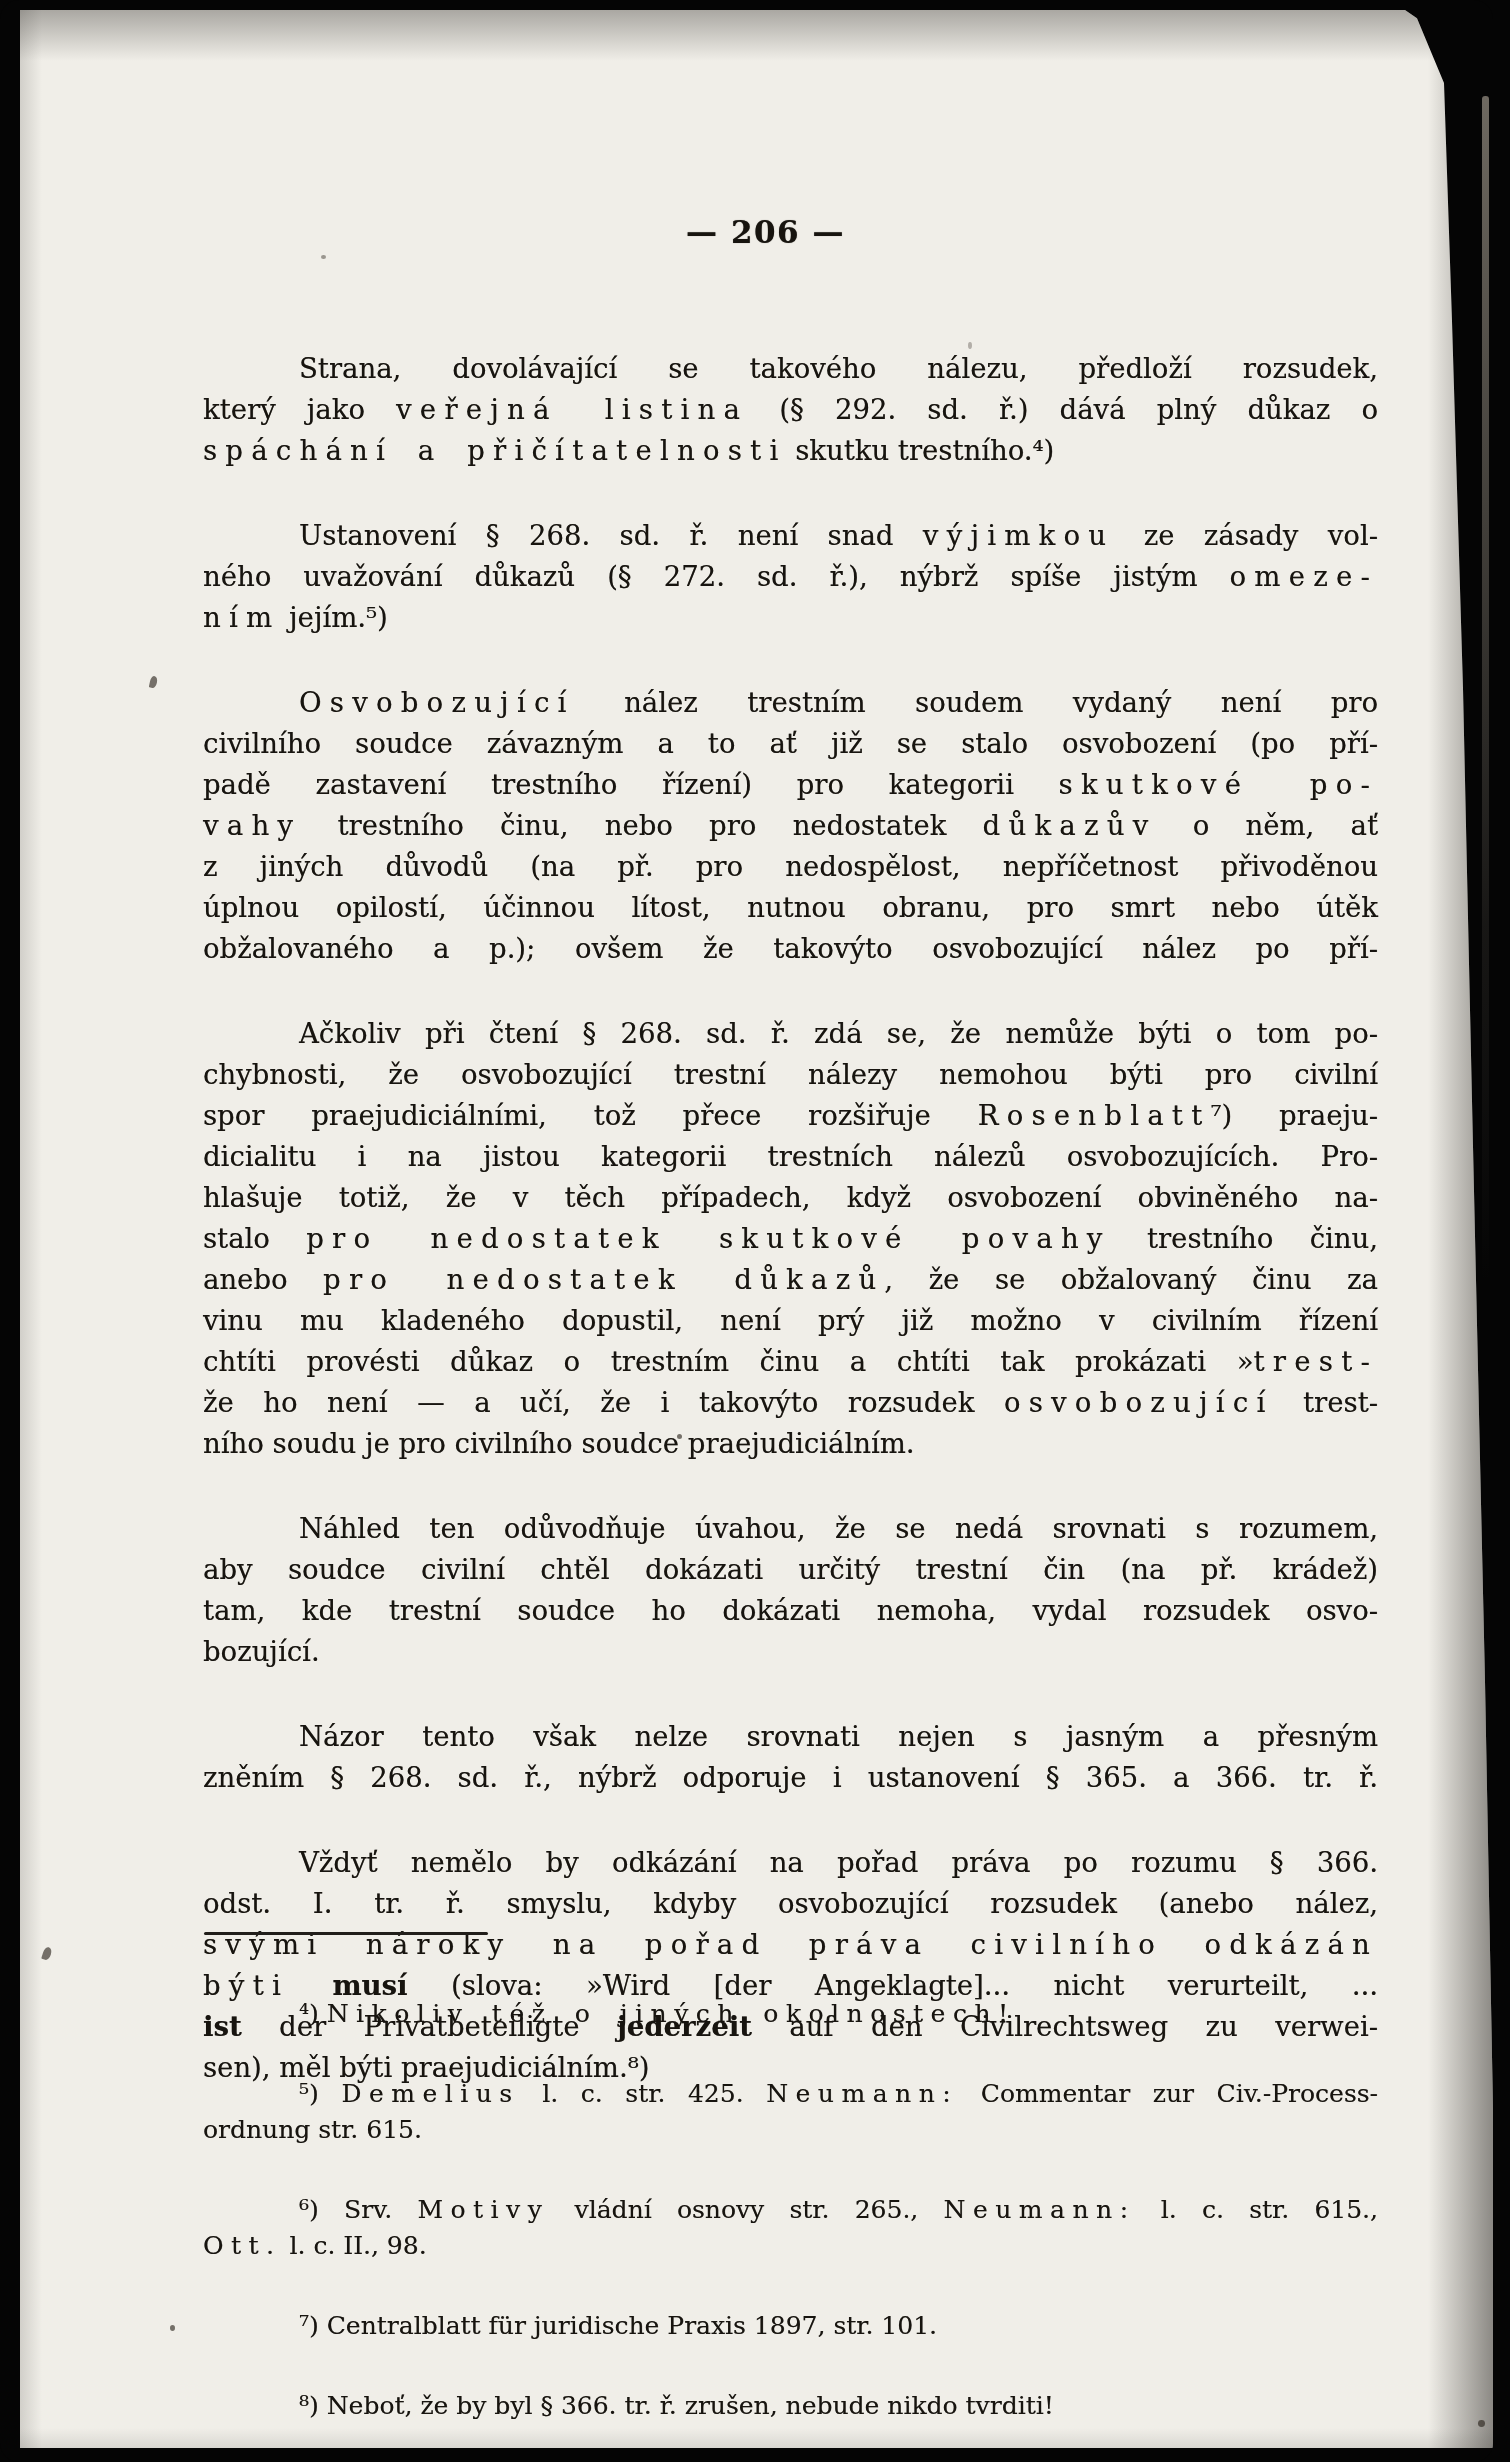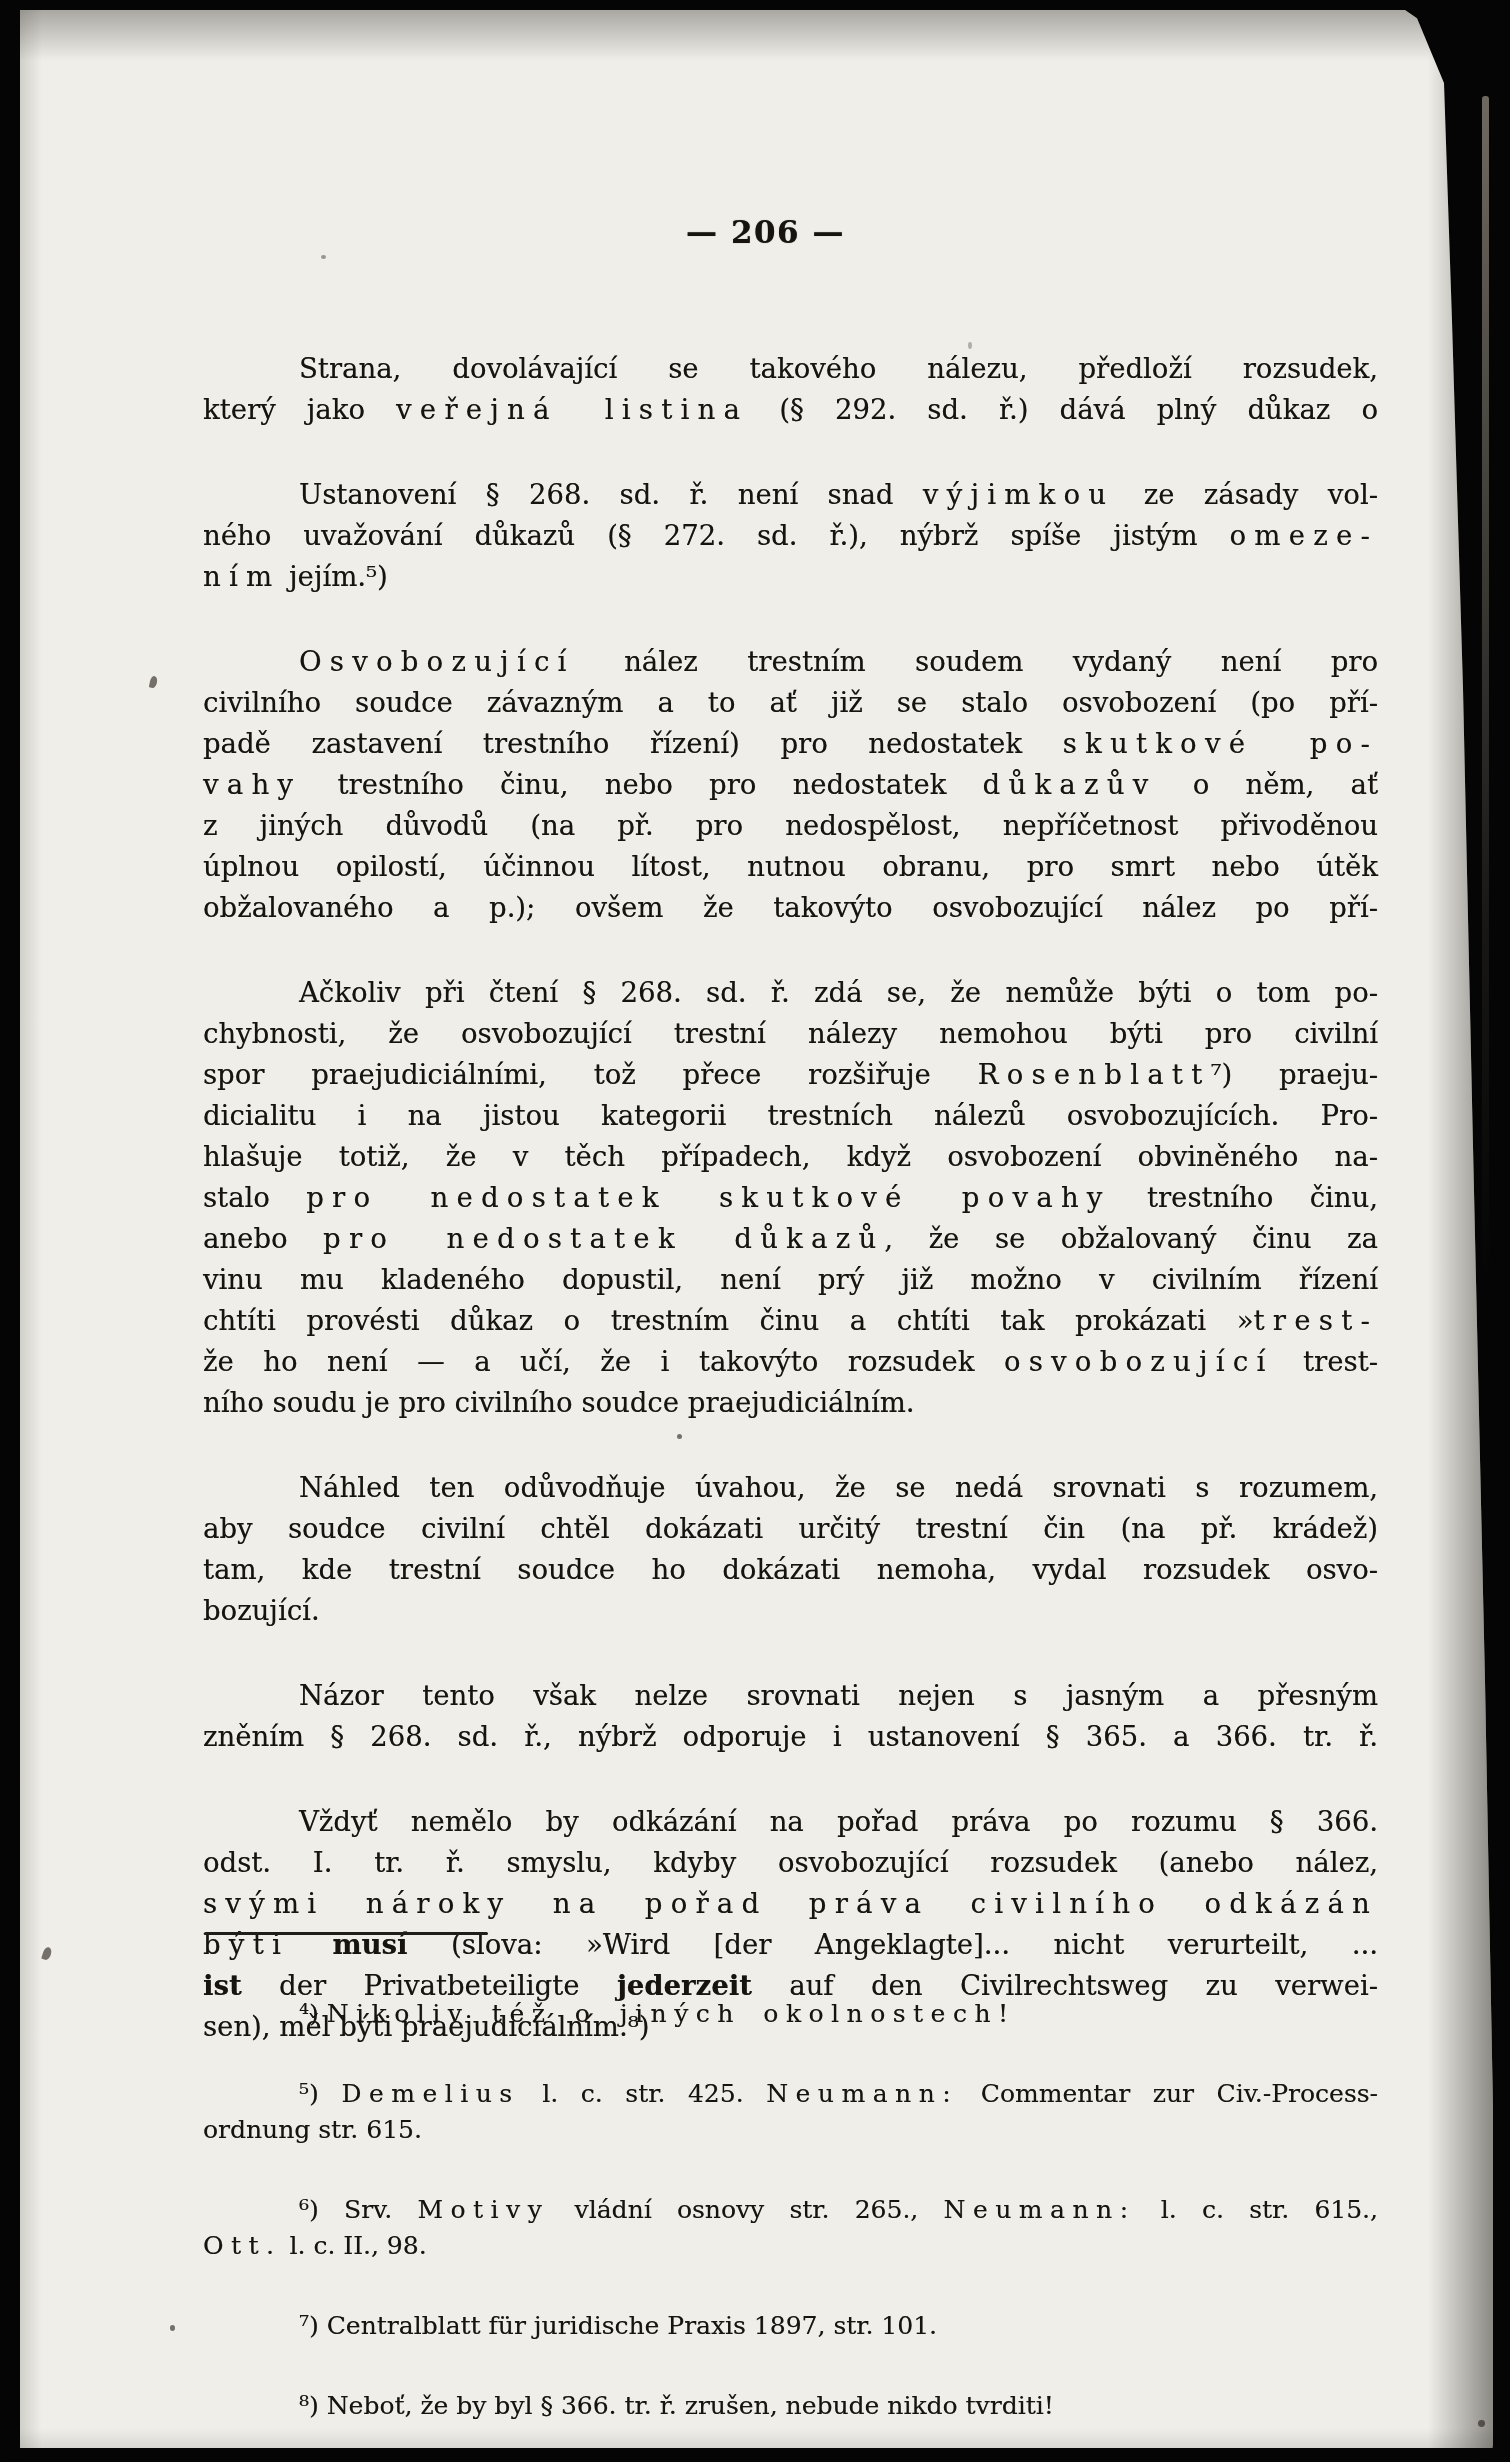--- a/index.html
+++ b/index.html
@@ -105,26 +105,27 @@
 </style>
 </head>
 <body>
 
 <div class="scan">
   <div class="page">
     <div class="pageno">— 206 —</div>
     <div class="maintext" id="maintext">
         <div class="tline first"><span>Strana, dovolávající se takového nálezu, předloží rozsudek,</span></div>
         <div class="tline"><span>který jako </span><span class="sp">veřejná listina</span><span> (§ 292. sd. ř.) dává plný důkaz o</span></div>
+        <div class="tline endl"><span class="sp">spáchání a přičítatelnosti</span><span> skutku trestního.⁴)</span></div>
         <div class="tline first"><span>Ustanovení § 268. sd. ř. není snad </span><span class="sp">výjimkou</span><span> ze zásady vol-</span></div>
         <div class="tline"><span>ného uvažování důkazů (§ 272. sd. ř.), nýbrž spíše jistým </span><span class="sp">omeze-</span></div>
         <div class="tline endl"><span class="sp">ním</span><span> jejím.⁵)</span></div>
         <div class="tline first"><span class="sp">Osvobozující</span><span> nález trestním soudem vydaný není pro</span></div>
         <div class="tline"><span>civilního soudce závazným a to ať již se stalo osvobození (po pří-</span></div>
-        <div class="tline"><span>padě zastavení trestního řízení) pro nedostatek </span><span class="sp">skutkové po-</span></div>
+        <div class="tline"><span>padě zastavení trestního řízení) pro kategorii </span><span class="sp">skutkové po-</span></div>
         <div class="tline"><span class="sp">vahy</span><span> trestního činu, nebo pro nedostatek </span><span class="sp">důkazův</span><span> o něm, ať</span></div>
         <div class="tline"><span>z jiných důvodů (na př. pro nedospělost, nepříčetnost přivoděnou</span></div>
         <div class="tline"><span>úplnou opilostí, účinnou lítost, nutnou obranu, pro smrt nebo útěk</span></div>
         <div class="tline"><span>obžalovaného a p.); ovšem že takovýto osvobozující nález po pří-</span></div>
         <div class="tline first"><span>Ačkoliv při čtení § 268. sd. ř. zdá se, že nemůže býti o tom po-</span></div>
         <div class="tline"><span>chybnosti, že osvobozující trestní nálezy nemohou býti pro civilní</span></div>
         <div class="tline"><span>spor praejudiciálními, tož přece rozšiřuje </span><span class="sp">Rosenblatt</span><span>⁷) praeju-</span></div>
         <div class="tline"><span>dicialitu i na jistou kategorii trestních nálezů osvobozujících. Pro-</span></div>
         <div class="tline"><span>hlašuje totiž, že v těch případech, když osvobození obviněného na-</span></div>
         <div class="tline"><span>stalo </span><span class="sp">pro nedostatek skutkové povahy</span><span> trestního činu,</span></div>

